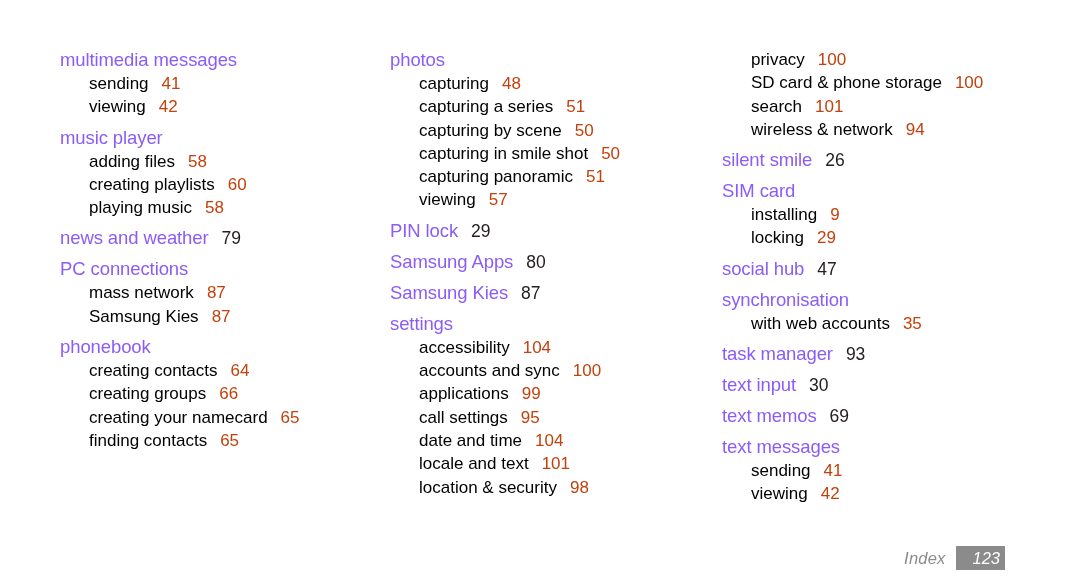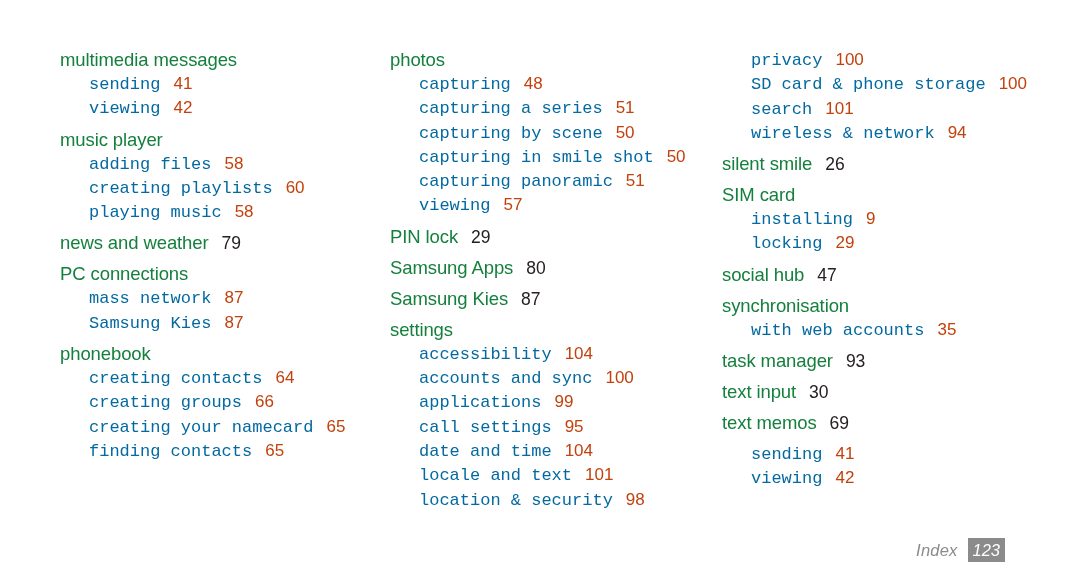--- a/index.html
+++ b/index.html
@@ -49,21 +49,21 @@
     margin-bottom: 7px;
   }
   .group:last-child { margin-bottom: 16px; }
 
   .heading-line {
     display: block;
     line-height: 23px;
     white-space: nowrap;
   }
   .heading-label {
-    color: #15803d;
+    color: #8b5cf6;
     font-size: 18.5px;
     letter-spacing: -0.1px;
   }
   .heading-page {
     color: #262022;
     font-size: 17.5px;
     margin-left: 13px;
   }
 
   .sub-list {
@@ -71,35 +71,34 @@
     margin: 0;
     padding: 0 0 0 29px;
   }
   .sub-item {
     line-height: 23.3px;
     white-space: nowrap;
     color: #262022;
     font-size: 17px;
   }
   .sub-label {
-    color: #0369a1;
-    font-family: Liberation Mono, monospace;
+    color: #000000;
   }
   .sub-page {
     color: #c2410c;
     margin-left: 13px;
   }
 
   
   .continued .sub-list { padding-left: 29px; }
 
   .footer {
     position: absolute;
     left: 0;
-    bottom: 24px;
+    bottom: 16px;
     width: 1080px;
     height: 26px;
   }
   .footer-inner {
     position: absolute;
     right: 75px;
     bottom: 0;
     display: flex;
     align-items: center;
   }
@@ -109,21 +108,21 @@
     font-size: 16.5px;
     letter-spacing: 0.2px;
     margin-right: 11px;
   }
   .footer-badge {
     background: #8b8b8b;
     color: #ffffff;
     font-style: italic;
     font-size: 16.5px;
     line-height: 24px;
-    padding: 0 5px 0 4px;
+    padding: 0 5px 0 16px;
     min-width: 22px;
     text-align: center;
     display: inline-block;
   }
 </style>
 </head>
 <body>
 
 <div id="index-page">
 
@@ -229,20 +228,21 @@
         <div class="group">
           <div class="heading-line"><span class="heading-label">task manager</span><span class="heading-page">93</span></div>
         </div>
         <div class="group">
           <div class="heading-line"><span class="heading-label">text input</span><span class="heading-page">30</span></div>
         </div>
         <div class="group">
           <div class="heading-line"><span class="heading-label">text memos</span><span class="heading-page">69</span></div>
         </div>
         <div class="group">
+          <div class="heading-line"><span class="heading-label">text messages</span></div>
           <ul class="sub-list">
             <li class="sub-item"><span class="sub-label">sending</span><span class="sub-page">41</span></li>
             <li class="sub-item"><span class="sub-label">viewing</span><span class="sub-page">42</span></li>
           </ul>
         </div>
       </div>
     </div>
 
   <div class="footer">
     <div class="footer-inner">

